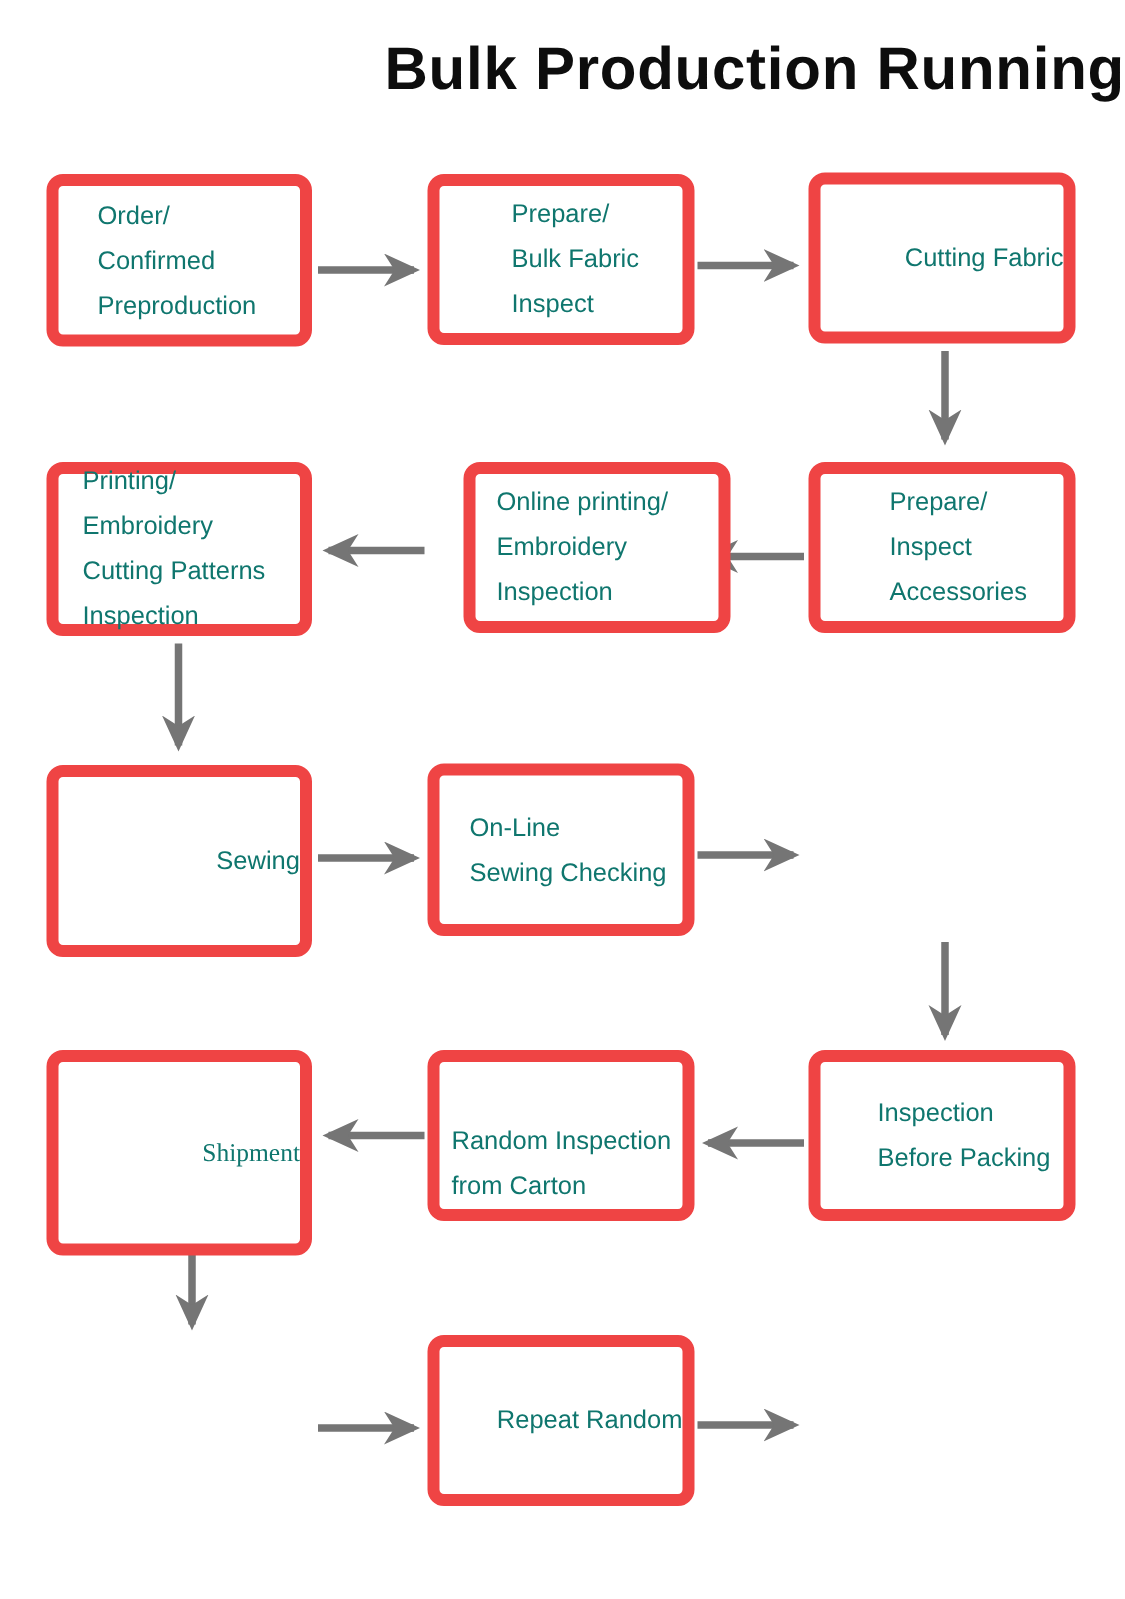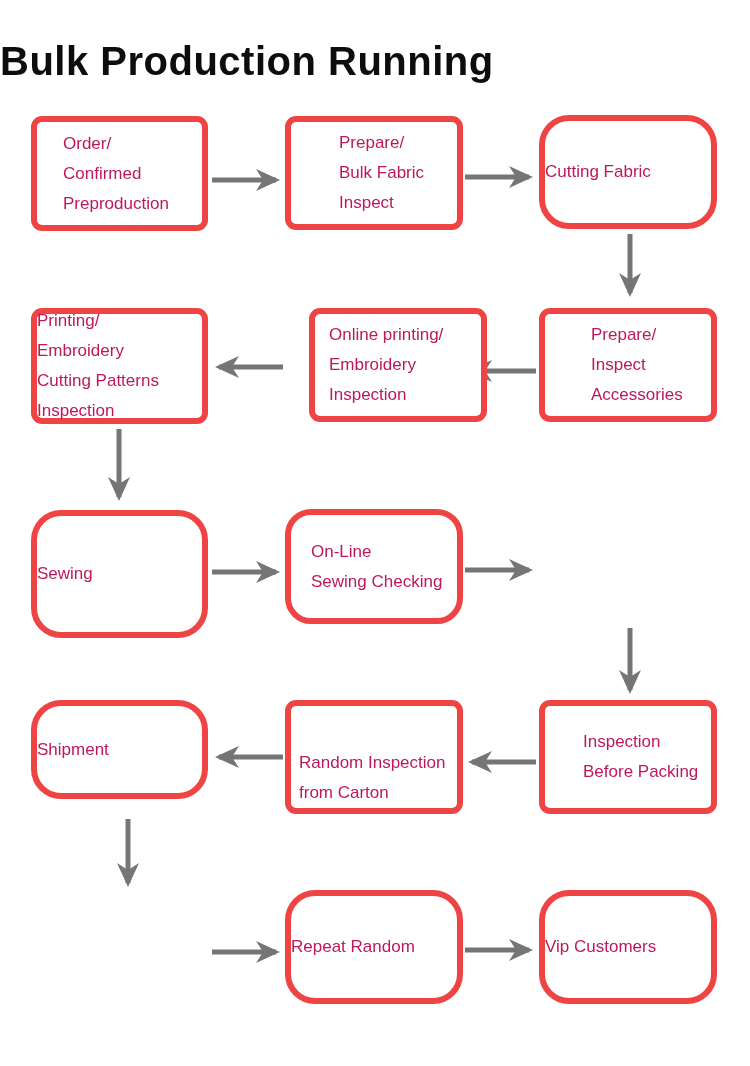--- a/index.html
+++ b/index.html
@@ -10,62 +10,62 @@
   }
   .canvas {
     position: relative;
     width: 750px;
     height: 1066px;
     background: #ffffff;
     overflow: hidden;
   }
   .title {
     position: absolute;
-    top: 39px;
+    top: 24px;
     left: 0;
     width: 100%;
-    text-align: left;
+    text-align: right;
     font-size: 40px;
     font-weight: bold;
     color: #0d0d0d;
     letter-spacing: 0.5px;
   }
   .node {
     position: absolute;
     box-sizing: border-box;
     background: #ffffff;
-    border: 6px solid #ef4444;
+    border: 8px solid #ef4444;
     border-radius: 11px;
     display: flex;
     align-items: center;
     font-size: 17px;
     line-height: 30px;
-    color: #be185d;
+    color: #0f766e;
   }
   .node-label { white-space: pre-line; }
-  .align-center { justify-content: flex-start; text-align: center; border-radius: 30px; }
+  .align-center { justify-content: flex-end; text-align: center; }
   .pl8   { padding-left: 8px; align-items: flex-end; }
-  .pl16  { }
-  .pl20  { padding-left: 20px; border-radius: 26px; }
+  .pl16  { padding-left: 16px; }
+  .pl20  { padding-left: 20px; }
   .pl22  { padding-left: 14px; margin-left: 24px; }
   .pl26  { padding-left: 26px; }
   .pl38  { padding-left: 38px; }
   .pl46  { padding-left: 46px; }
   .pl48  { padding-left: 48px; }
 
   .n1  { left: 31px;  top: 116px; width: 177px; height: 115px; }
   .n2  { left: 285px; top: 116px; width: 178px; height: 114px; }
   .n3  { left: 539px; top: 115px; width: 178px; height: 114px; }
   .n4  { left: 31px;  top: 308px; width: 177px; height: 116px; }
   .n5  { left: 285px; top: 308px; width: 178px; height: 114px; }
   .n6  { left: 539px; top: 308px; width: 178px; height: 114px; }
   .n7  { left: 31px;  top: 510px; width: 177px; height: 128px; }
   .n8  { left: 285px; top: 509px; width: 178px; height: 115px; }
   .n9  { left: 539px; top: 509px; width: 178px; height: 114px; }
-  .n10 { left: 31px;  top: 700px; width: 177px; height: 99px; }
+  .n10 { left: 31px;  top: 700px; width: 177px; height: 137px; font-family: Liberation Serif, serif; }
   .n11 { left: 285px; top: 700px; width: 178px; height: 114px; }
   .n12 { left: 539px; top: 700px; width: 178px; height: 114px; }
   .n13 { left: 31px;  top: 890px; width: 177px; height: 114px; }
   .n14 { left: 285px; top: 890px; width: 178px; height: 114px; }
   .n15 { left: 539px; top: 890px; width: 178px; height: 114px; }
 
   .arrows {
     position: absolute;
     left: 0;
     top: 0;
@@ -163,17 +163,14 @@
 from Carton</span>
   </div>
   <div class="node n12 pl38">
     <span class="node-label">Inspection
 Before Packing</span>
   </div>
 
   <div class="node n14 align-center">
     <span class="node-label">Repeat Random</span>
   </div>
-  <div class="node n15 align-center">
-    <span class="node-label">Vip Customers</span>
-  </div>
 
 </div>
 
 </body></html>

